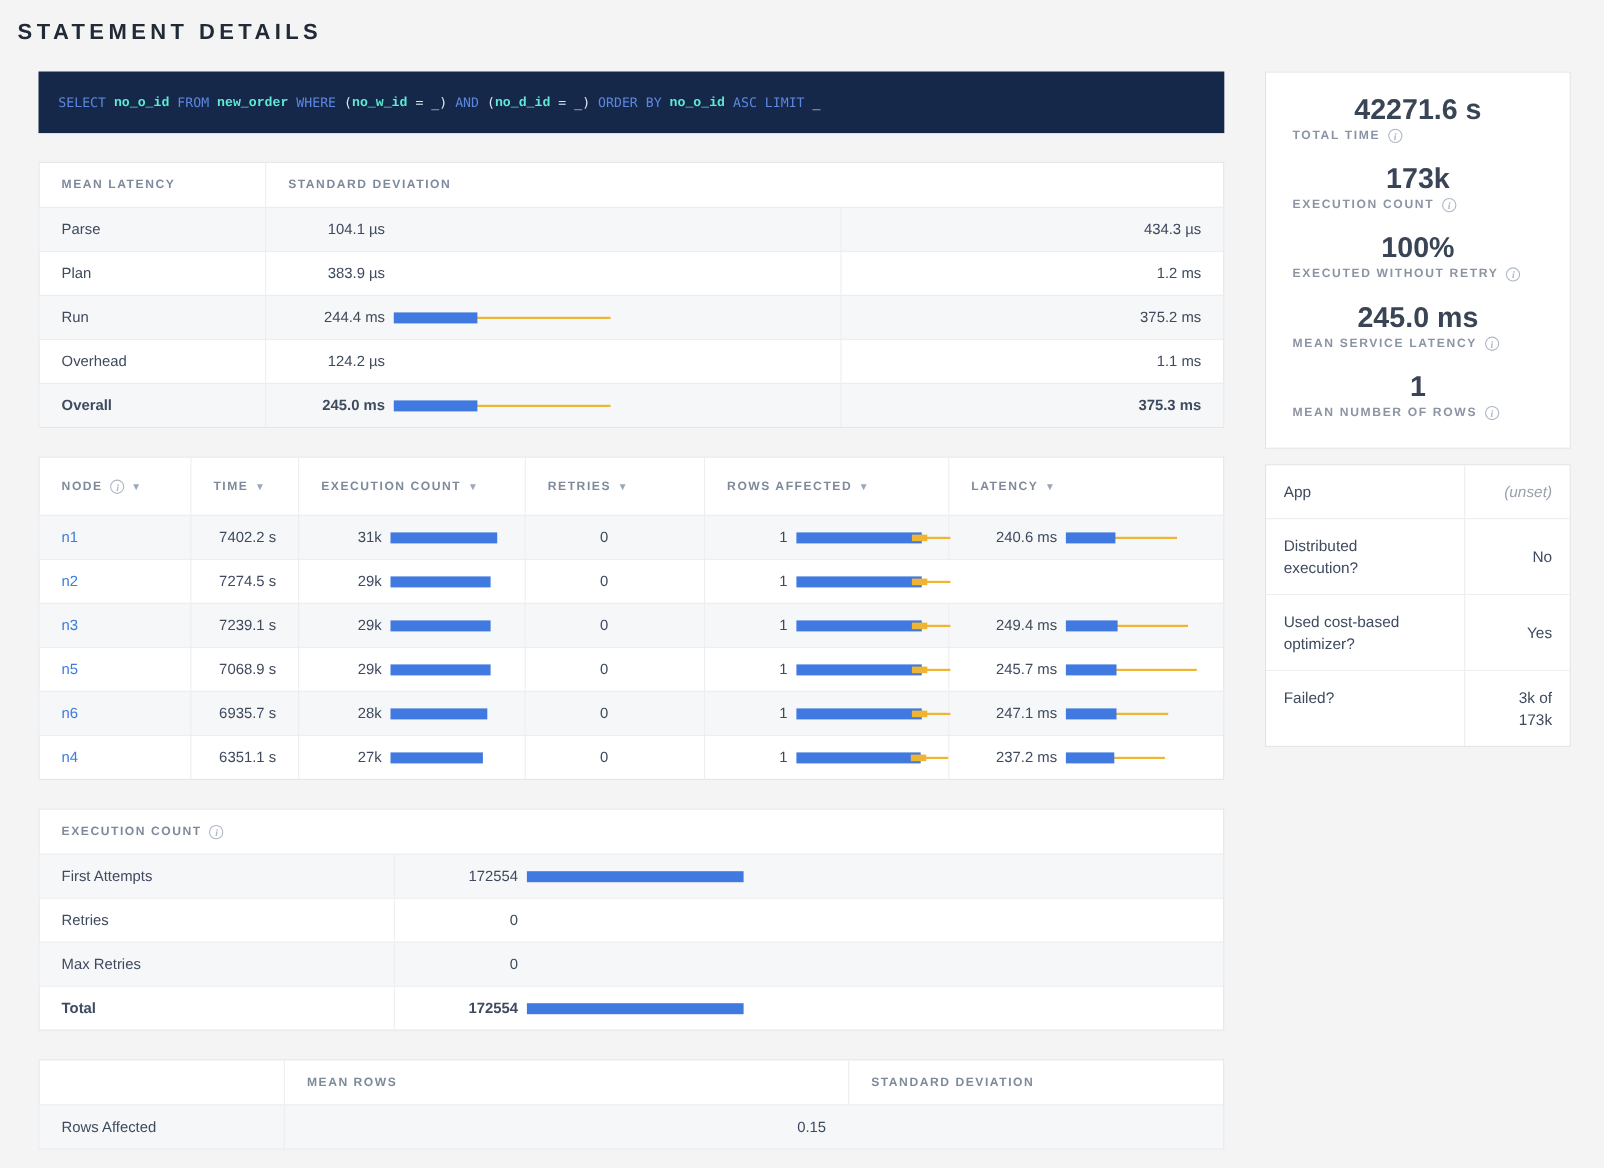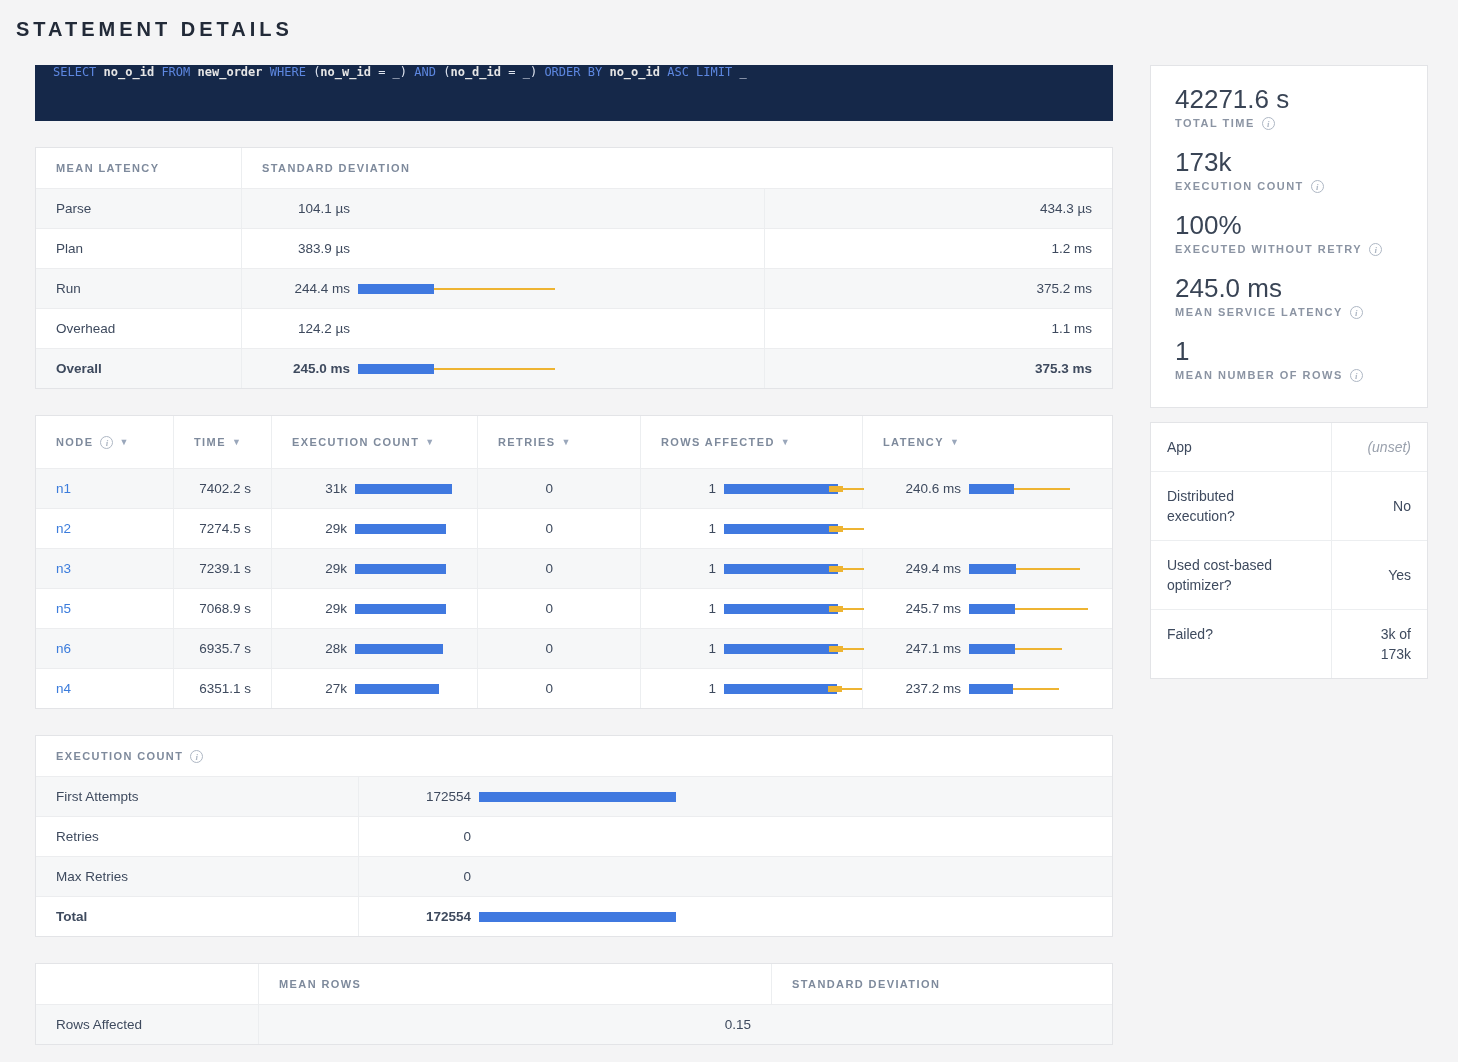--- a/index.html
+++ b/index.html
@@ -5,24 +5,24 @@
   * { box-sizing: border-box; margin: 0; padding: 0; }
   html, body { background: #f4f4f5; }
   body { font-family: "Liberation Sans", sans-serif; color: #3e4a5e; }
   .page { width: 1458px; padding: 8px 0 20px 0; }
   .page-title { margin: 10px 14px 24px 16px; font-size: 20px; font-weight: 700; letter-spacing: 4px; color: #222a38; }
   .layout { display: flex; align-items: flex-start; margin-left: 35px; }
   .main-col { width: 1078px; flex: none; }
   .side-col { width: 278px; flex: none; margin-left: 37px; }
 
   
-  .sql-box { background: #152849; height: 56px; display: flex; padding: 0 18px;
+  .sql-box { background: #152849; height: 56px; display: flex; align-items: center; padding: 0 18px;
              font-family: "DejaVu Sans Mono", monospace; font-size: 12px; white-space: pre; overflow: hidden; }
   .tok-kw { color: #5d87e0; }
-  .tok-id { color: #e5e5e5; font-weight: bold; }
+  .tok-id { color: #5eead4; font-weight: bold; font-family: Liberation Mono, monospace; }
   .tok-plain { color: #dfe5f0; }
 
   
   .card { background: #ffffff; border: 1px solid #e3e4e7; }
   .tbl { margin-top: 26px; }
   .thead, .trow { display: grid; align-items: stretch; }
   .thead { height: 40px; font-size: 11px; font-weight: 700; letter-spacing: 1.4px; color: #7e8a9c; }
   .thead.tall { height: 52px; }
   .trow { border-top: 1px solid #ecedef; height: 40px; font-size: 13.5px; color: #3e4a5e; }
   .alt { background: #f6f7f8; }
@@ -51,21 +51,21 @@
   .info-icon { display: inline-block; flex: none; width: 13px; height: 13px; border: 1px solid #aeb7c4; border-radius: 50%;
                font-size: 9px; line-height: 12px; text-align: center; color: #aeb7c4; font-style: italic;
                font-family: "Liberation Serif", serif; margin-left: 7px; letter-spacing: 0; cursor: pointer; }
   .info-icon::before { content: "i"; }
   .sort-icon { display: inline-block; flex: none; margin-left: 6px; font-size: 9px; color: #9aa7bb; letter-spacing: 0; }
   .sort-icon::before { content: "▼"; }
 
   
   .summary-card { padding: 18px 24px 8px 24px; }
   .stat { margin-bottom: 17px; }
-  .stat-value { font-size: 26px; font-weight: 400; color: #394455; line-height: 30px; }
+  .stat-value { font-size: 26px; font-weight: 700; color: #394455; line-height: 30px; text-align: center; }
   .stat-label { margin-top: 3px; font-size: 11px; font-weight: 600; letter-spacing: 1.5px; color: #8b94a3; display: flex; }
   .details-card { margin-top: 14px; }
   .detail-row { display: flex; align-items: stretch; border-top: 1px solid #eceef0; }
   .detail-row:first-child { border-top: none; }
   .detail-label { flex: 1; padding: 14px 16px; font-size: 14px; color: #3e4a5e; line-height: 20px; }
   .detail-value { width: 96px; flex: none; border-left: 1px solid #eceef0; padding: 14px 16px; font-size: 14px;
                   color: #3e4a5e; display: flex; align-items: center; justify-content: flex-end; text-align: right; line-height: 20px; margin-left: 17px; }
   .muted { color: #9aa1ad; font-style: italic; }
 </style>
 </head>

